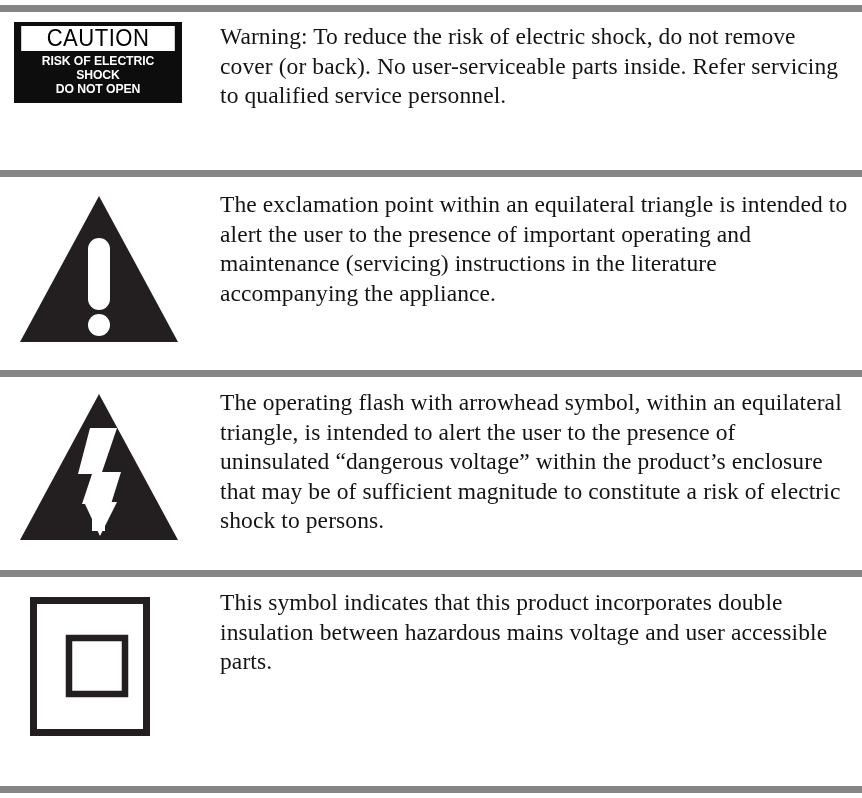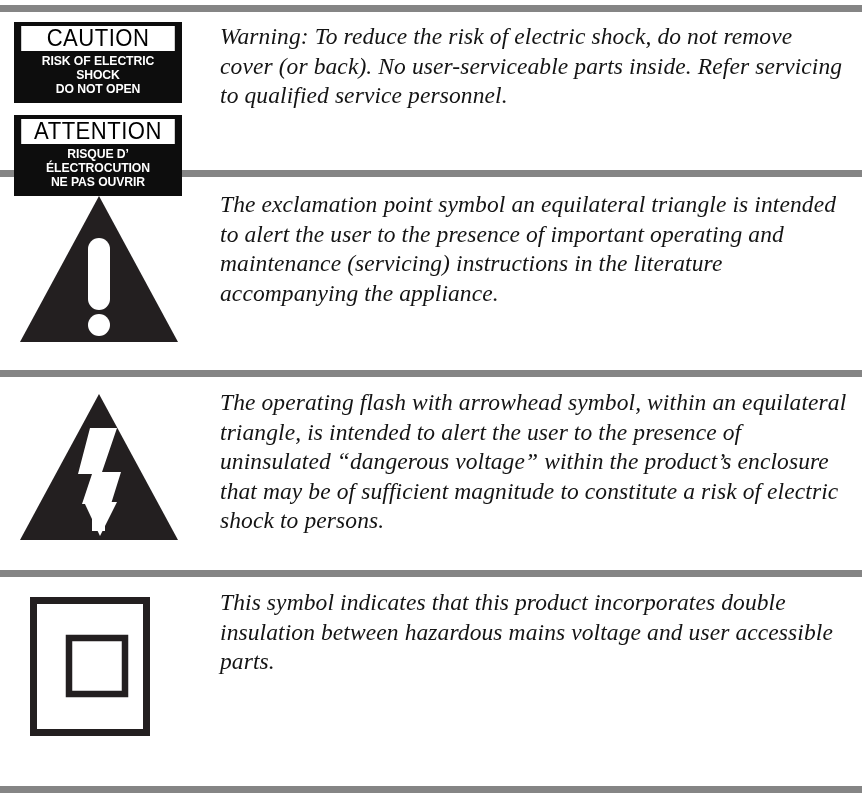--- a/index.html
+++ b/index.html
@@ -59,21 +59,20 @@
     width: 628px;
   }
 
   .warn-text {
     font-size: 23.5px;
     line-height: 29.5px;
     letter-spacing: 0.1px;
     text-align: left;
     color: #141414;
     margin: 0;
-    font-style: italic;
   }
 
   
   .plate {
     background: #0d0d0d;
     width: 168px;
     padding: 4px 4px 5px 4px;
     box-sizing: border-box;
     margin-left: 14px;
   }
@@ -132,46 +131,39 @@
     <div class="icon-col">
 
       <div class="plate">
         <div class="plate-head">CAUTION</div>
         <div class="plate-body">
           <span class="l1">RISK OF ELECTRIC SHOCK</span>
           <span class="l2">DO NOT OPEN</span>
         </div>
       </div>
 
-      <div class="plate">
-        <div class="plate-head">ATTENTION</div>
-        <div class="plate-body">
-          <span class="l1">RISQUE D’ ÉLECTROCUTION</span>
-          <span class="l2">NE PAS OUVRIR</span>
-        </div>
-      </div>
 
     </div>
     <div class="text-col">
       <p class="warn-text">Warning: To reduce the risk of electric shock, do not remove cover (or back). No user-serviceable parts inside. Refer servicing to qualified service personnel.</p>
     </div>
   </div>
 
   <div class="section sec2">
     <div class="icon-col">
       <div class="tri-wrap">
         <svg class="tri-svg" width="162" height="158" viewBox="0 0 162 158">
           <polygon points="81,6 160,152 2,152" fill="#231f20"></polygon>
           <rect x="70" y="48" width="22" height="72" rx="11" ry="11" fill="#ffffff"></rect>
           <circle cx="81" cy="135" r="11" fill="#ffffff"></circle>
         </svg>
       </div>
     </div>
     <div class="text-col">
-      <p class="warn-text">The exclamation point symbol an equilateral triangle is intended to alert the user to the presence of important operating and maintenance (servicing) instructions in the literature accompanying the appliance.</p>
+      <p class="warn-text">The exclamation point within an equilateral triangle is intended to alert the user to the presence of important operating and maintenance (servicing) instructions in the literature accompanying the appliance.</p>
     </div>
   </div>
 
   <div class="section sec3">
     <div class="icon-col">
       <div class="tri-wrap">
         <svg class="tri-svg" width="162" height="158" viewBox="0 0 162 158">
           <polygon points="81,6 160,152 2,152" fill="#231f20"></polygon>
           <polygon fill="#ffffff" points="72,40 99,40 84,84 103,84 93,116 87,116 87,143 74,143 74,116 64,116 74,86 60,86"></polygon>
           <polygon fill="#ffffff" points="66,114 99,114 82,148"></polygon>

